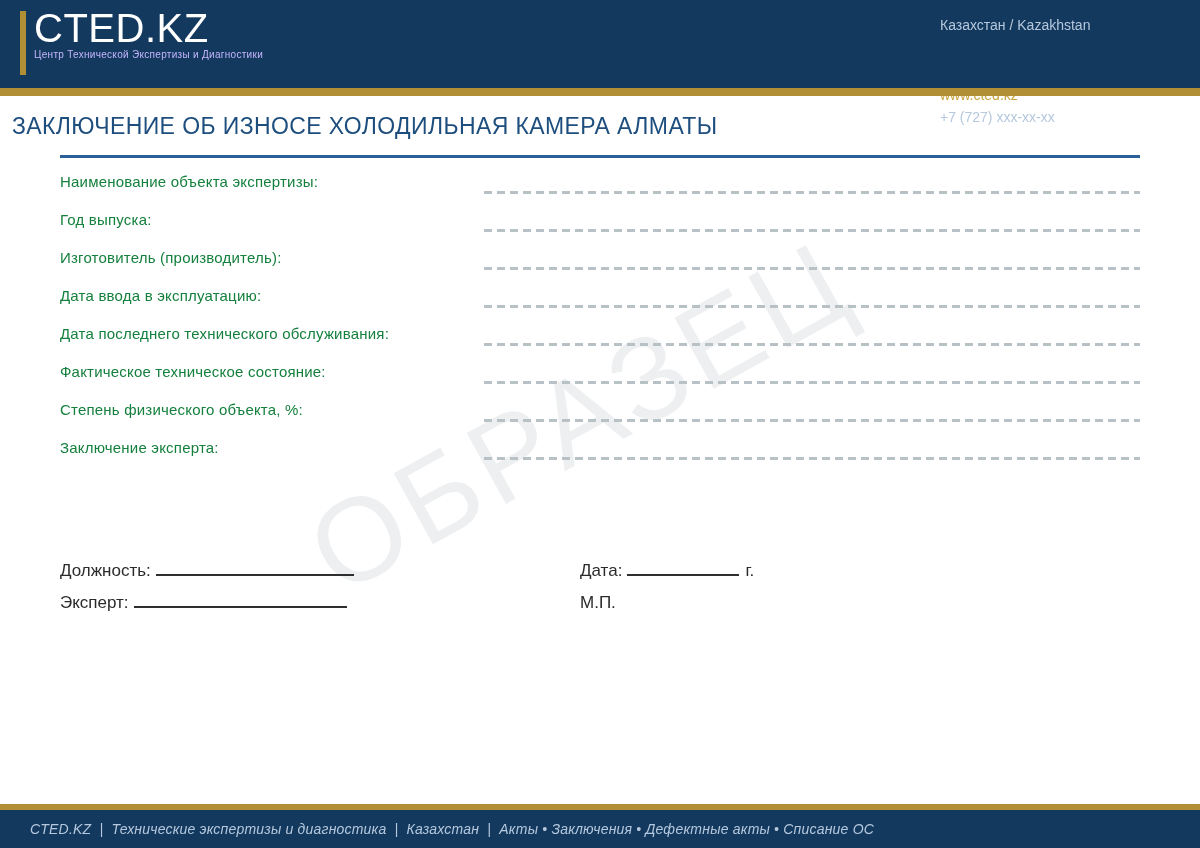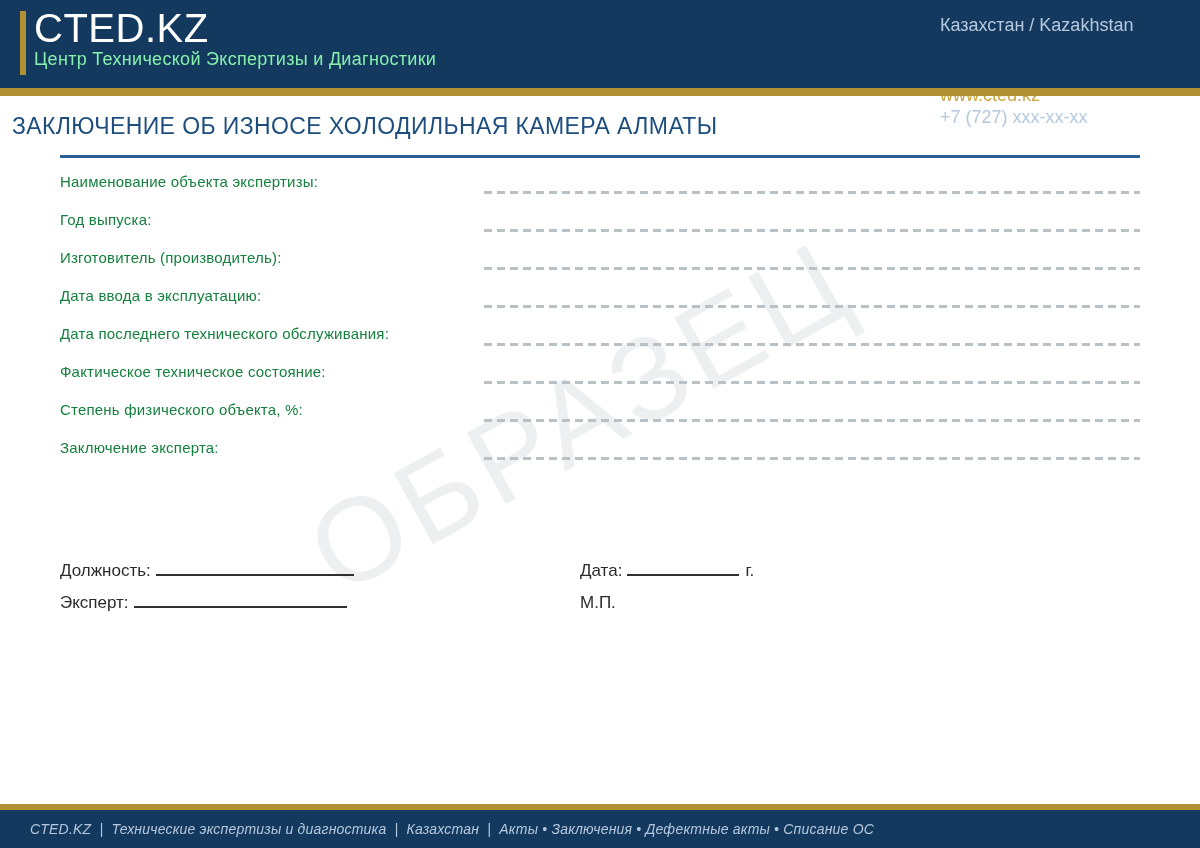--- a/index.html
+++ b/index.html
@@ -27,25 +27,25 @@
     position: absolute; left: 20px; top: 11px;
     width: 6px; height: 64px;
     background: #b18f35;
   }
   .logo-text {
     position: absolute; left: 34px; top: 6px;
     font-size: 40px; color: #ffffff; letter-spacing: 0.5px;
   }
   .tagline {
     position: absolute; left: 34px; top: 49px;
-    font-size: 18px; color: #86efac; letter-spacing: 0.3px;
+    font-size: 10px; color: #c4b5fd; letter-spacing: 0.3px;
   }
   .header-contact {
     position: absolute; left: 940px; top: 14px;
-    font-size: 18px; line-height: 22px;
+    font-size: 14px; line-height: 22px;
   }
   .header-contact .country { color: #b5c8dd; }
   .header-contact .site { color: #c9a43f; cursor: pointer; margin-top: 48px; }
   .header-contact .phone { color: #b5c8dd; }
   
   .doc-title {
     position: absolute; top: 113px; left: 0; right: 0;
     text-align: left;
     font-size: 23px; color: #1d4e7d; letter-spacing: 0.4px; margin-left: 12px;
   }

